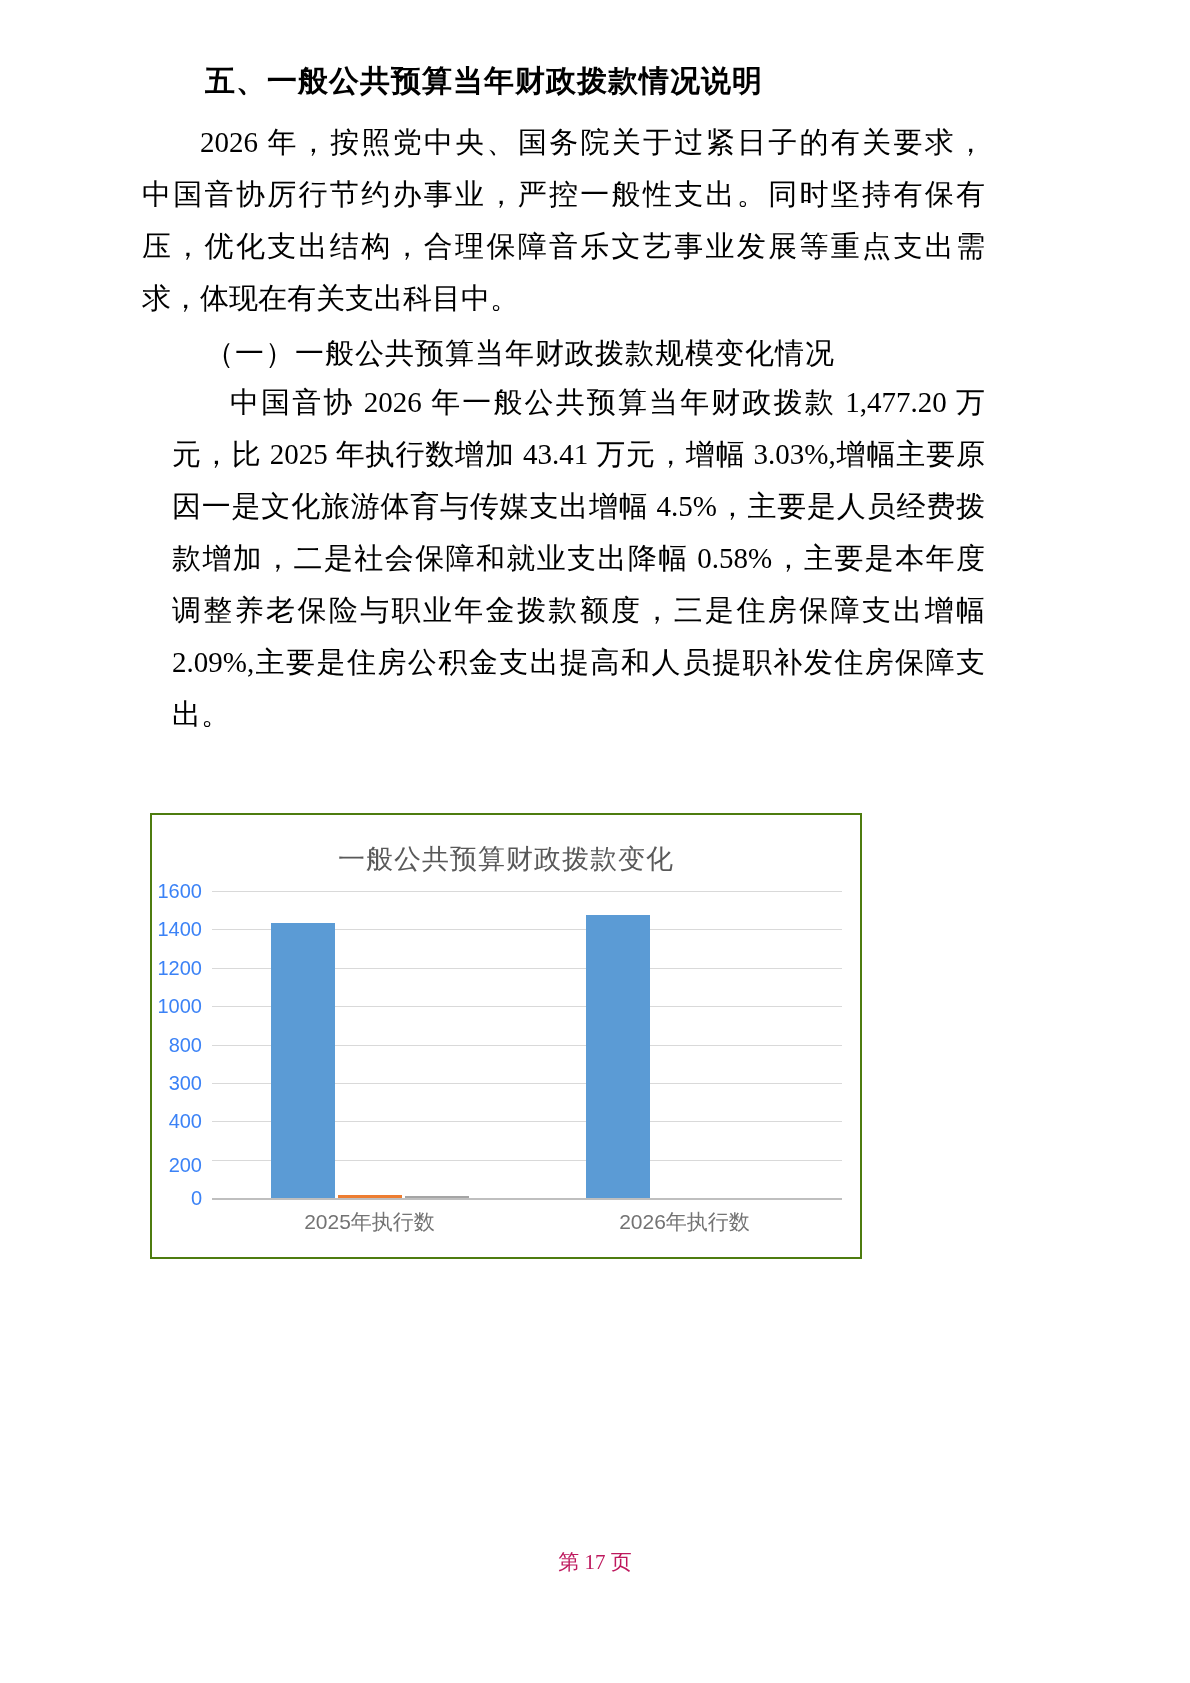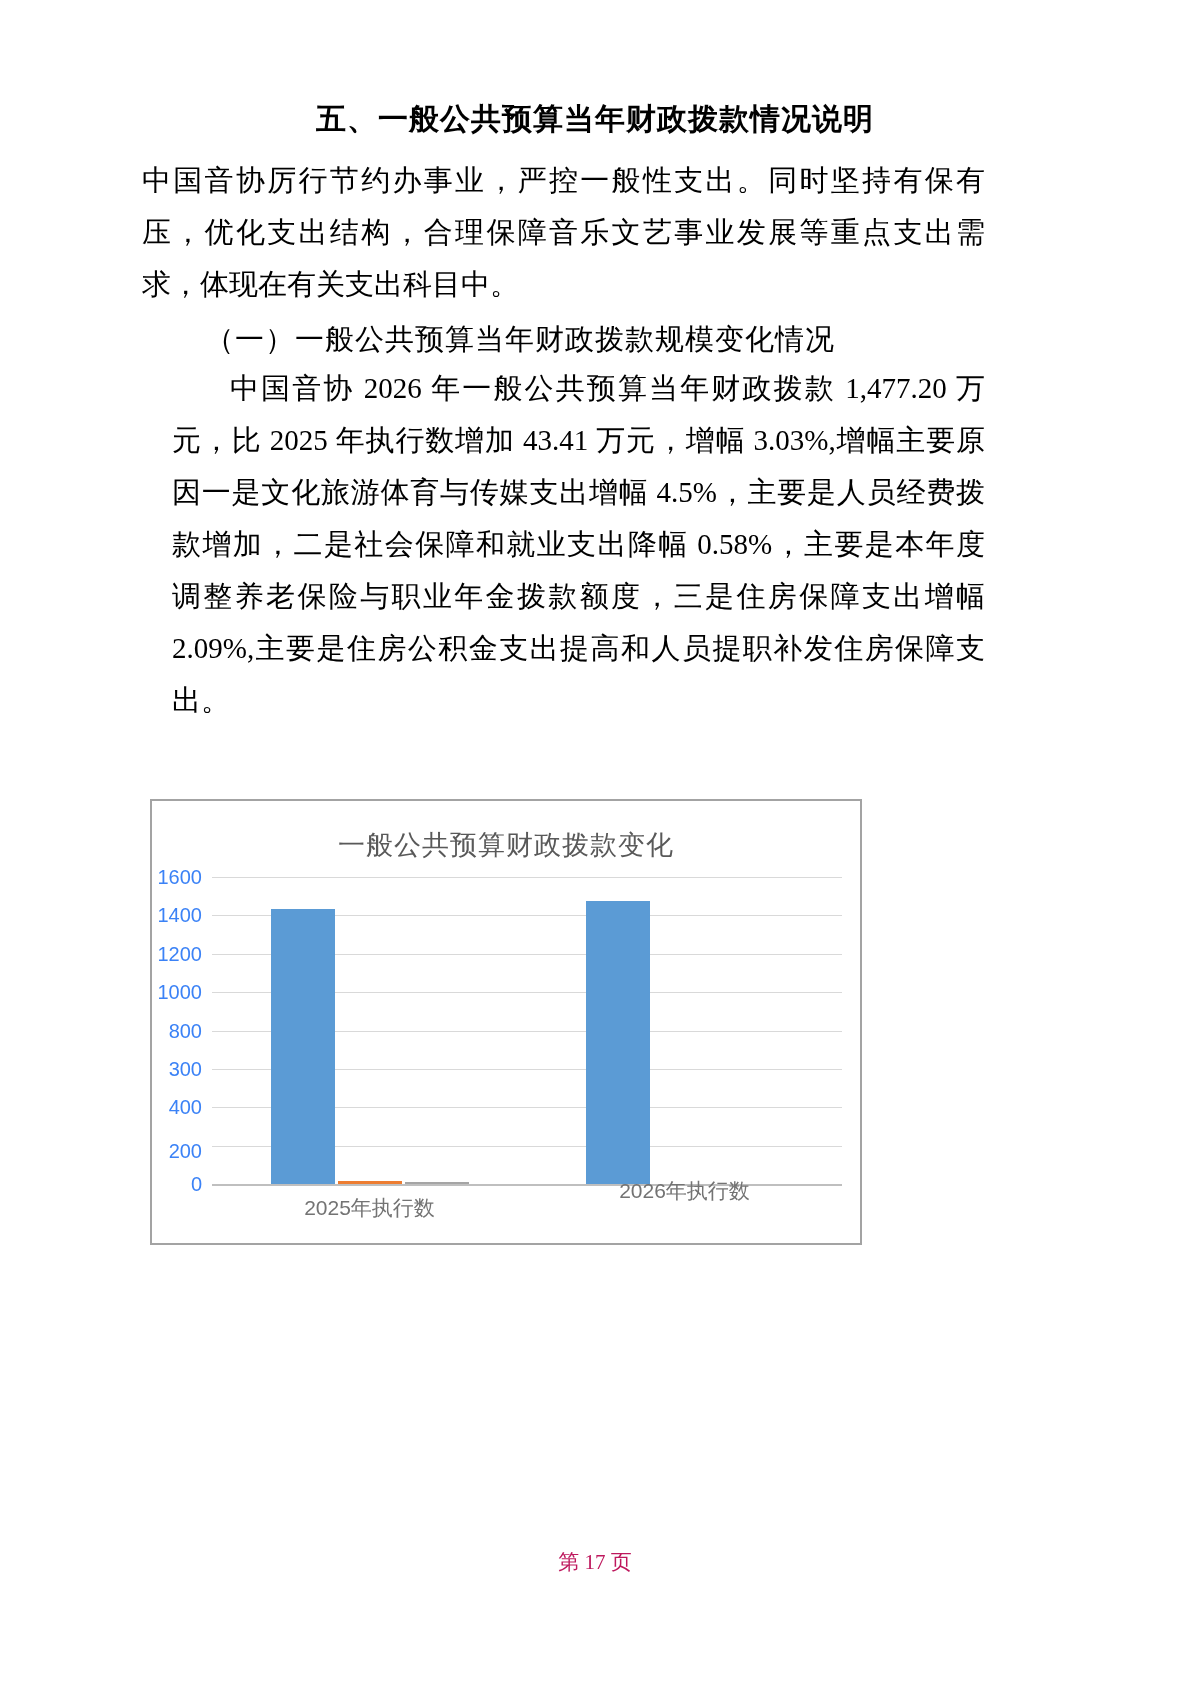--- a/index.html
+++ b/index.html
@@ -3,43 +3,42 @@
 <meta charset="utf-8">
 <style>
   html,body{margin:0;padding:0;}
   body{
     width:1190px;height:1683px;position:relative;background:#ffffff;
     font-family:"Liberation Serif",serif;color:#000;
   }
   .content{position:absolute;left:142px;top:0;width:843px;}
   .h1{
     font-family:Liberation Sans, sans-serif;font-weight:bold;
-    font-size:30px;line-height:46px;margin:96px 0 0 63px;
+    font-size:30px;line-height:46px;margin:58px 0 0 63px;
     letter-spacing:1px;
-    text-align:center;
   }
   .h2{
     font-family:"Liberation Serif",serif;font-weight:normal;
     font-size:29px;line-height:46px;margin:6px 0 0 63px;
     letter-spacing:1px;
   }
   .para{margin-top:12px;}
   .para2{margin-top:0;margin-left:30px;}
   .line{
     height:52px;line-height:52px;font-size:29px;
     text-align:justify;text-align-last:justify;
     -moz-text-align-last:justify;text-justify:inter-character;
     white-space:nowrap;overflow:visible;
   }
   .line.first{padding-left:58px;}
   .line.last{text-align-last:left;-moz-text-align-last:left;}
   
   .chart-box{
     position:relative;margin:73px 10px 0 8px;width:708px;height:442px;
-    border:2px solid #a3a3a3;background:#fff;
+    border:2px solid #4d7c0f;background:#fff;
     font-family:"Liberation Sans",sans-serif;
   }
   .chart-title{
     position:absolute;top:26px;left:0;width:100%;text-align:center;
     font-size:27px;color:#595959;letter-spacing:1px;
   }
   .plot{position:absolute;left:60px;top:76px;width:630px;height:307px;}
   .gridline{position:absolute;left:0;width:100%;height:1px;background:#D9D9D9;}
   .gridline.zero{height:2px;background:#BFBFBF;}
   .ytick{
@@ -57,20 +56,21 @@
   }
 </style>
 </head>
 <body>
 
 <div class="content">
 
   <div class="h1">五、一般公共预算当年财政拨款情况说明</div>
 
   <div class="para">
+      <div class="line first">2026 年，按照党中央、国务院关于过紧日子的有关要求，</div>
       <div class="line">中国音协厉行节约办事业，严控一般性支出。同时坚持有保有</div>
       <div class="line">压，优化支出结构，合理保障音乐文艺事业发展等重点支出需</div>
       <div class="line last">求，体现在有关支出科目中。</div>
     </div>
 
   <div class="h2">（一）一般公共预算当年财政拨款规模变化情况</div>
 
   <div class="para para2">
       <div class="line first">中国音协 2026 年一般公共预算当年财政拨款 1,477.20 万</div>
       <div class="line">元，比 2025 年执行数增加 43.41 万元，增幅 3.03%,增幅主要原</div>
@@ -100,19 +100,19 @@
         <div class="ytick" style="left: -58px; top: 66.75px; text-align: right;">1200</div>
         <div class="gridline" style="top: 38.375px;"></div>
         <div class="ytick" style="left: -58px; top: 28.375px;">1400</div>
         <div class="gridline" style="top: 0px;"></div>
         <div class="ytick" style="left: -58px; top: -10px;">1600</div>
         <div class="bar" style="left: 58.5px; width: 64px; height: 275px; background: rgb(91, 155, 213);"></div>
         <div class="bar" style="left: 125.5px; width: 64px; height: 3px; background: rgb(237, 125, 49);"></div>
         <div class="bar" style="left: 192.5px; width: 64px; height: 2px; background: rgb(165, 165, 165);"></div>
         <div class="cat-label" style="left: 47.5px; width: 220px; top: 319px;">2025年执行数</div>
         <div class="bar" style="left: 373.5px; width: 64px; height: 283px; background: rgb(91, 155, 213);"></div>
-        <div class="cat-label" style="left: 362.5px; width: 220px; top: 302px;">2026年执行数</div>
+        <div class="cat-label" style="left: 362.5px; width: 220px; top: 319px;">2026年执行数</div>
       </div>
   </div>
 
 </div>
 
 <div class="footer">第 17 页</div>
 
 </body></html>

